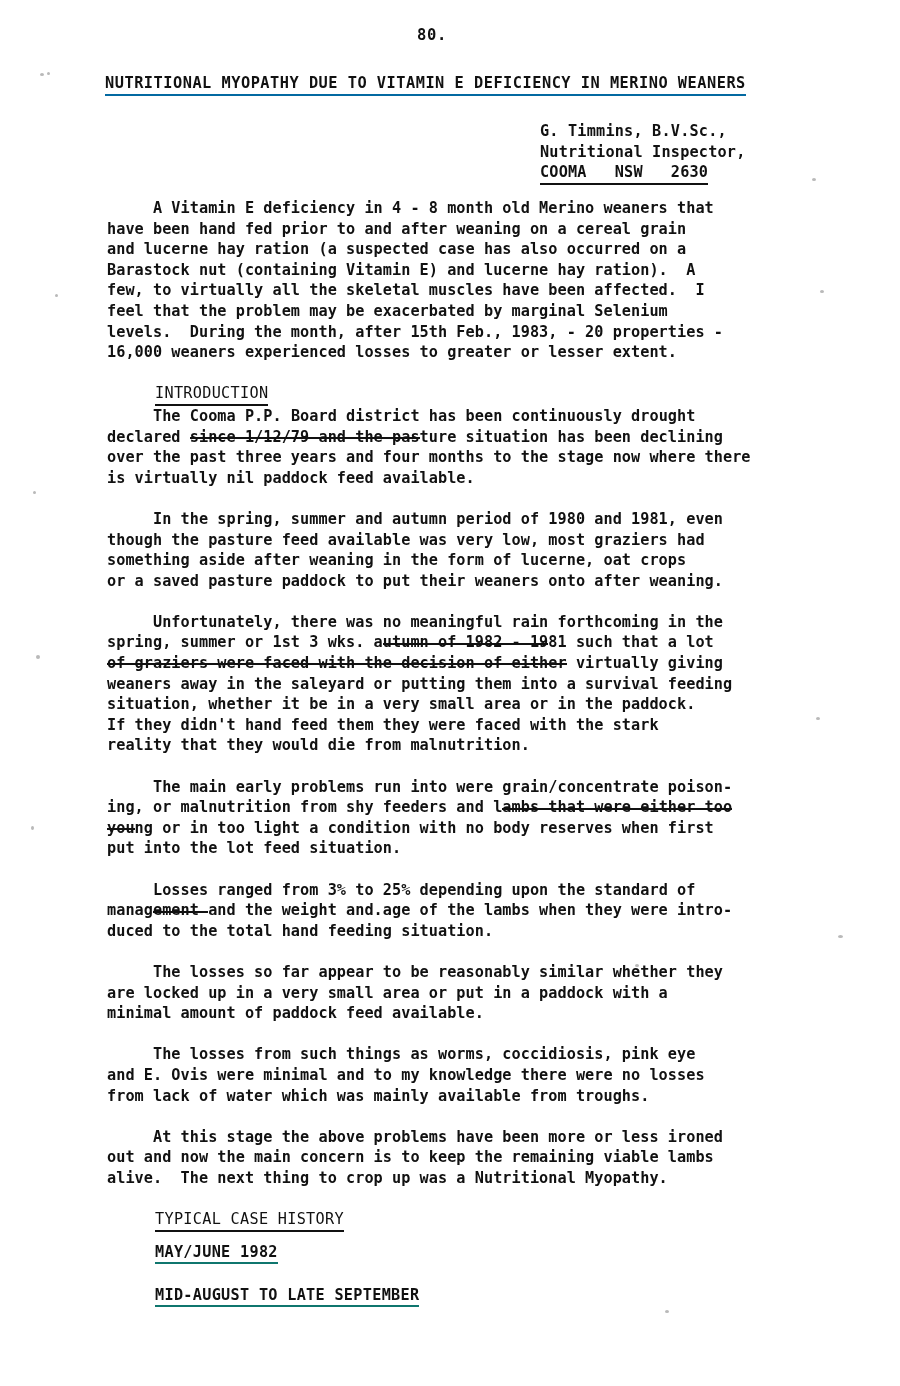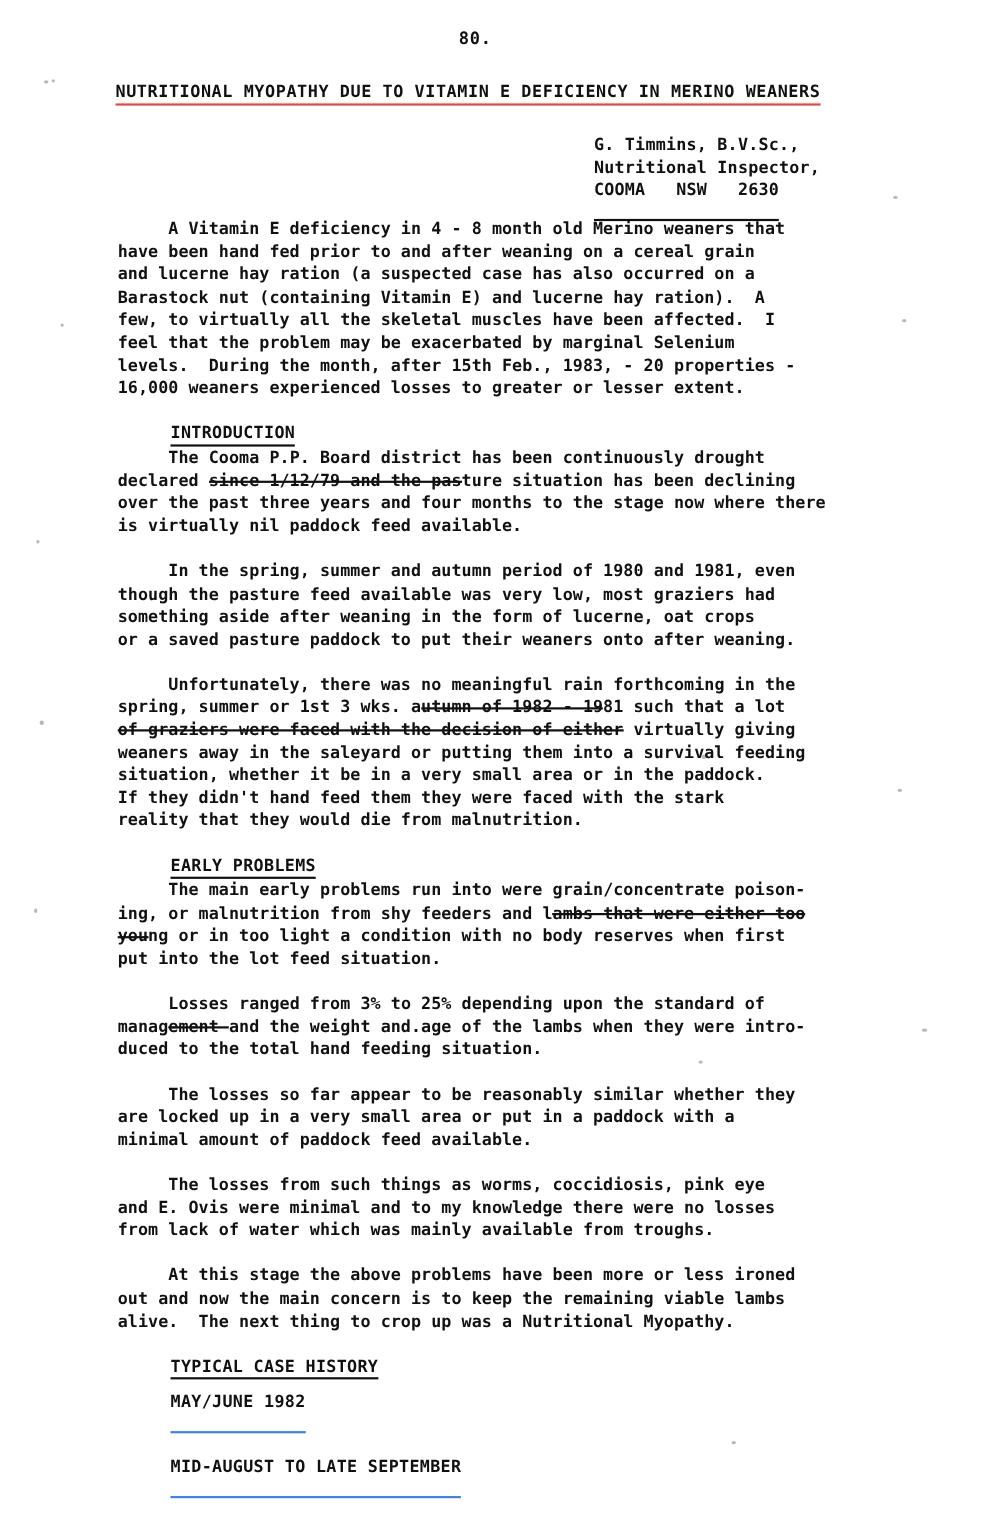--- a/index.html
+++ b/index.html
@@ -38,38 +38,38 @@
     font-weight: 700;
   }
   .doc-title {
     position: absolute;
     top: 74px;
     left: 105px;
     font-size: 15.3px;
     font-weight: 700;
     letter-spacing: 0.5px;
     white-space: nowrap;
-    border-bottom: 2px solid #ef4444;
+    border-bottom: 2px solid #0369a1;
     padding-bottom: 1px;
     line-height: 1.25;
   }
   .author-block {
     position: absolute;
     top: 121px;
     left: 540px;
     font-size: 15.2px;
     line-height: 20.5px;
     letter-spacing: 0.2px;
     white-space: pre;
     font-weight: 700;
   }
   .author-block .addr {
     display: inline-block;
     border-bottom: 2px solid #111;
-    padding-bottom: 16px;
+    padding-bottom: 0px;
   }
   .body-flow {
     position: absolute;
     top: 198px;
     left: 107px;
     width: 700px;
     font-size: 15.2px;
     line-height: 20.6px;
     letter-spacing: 0.05px;
     font-weight: 700;
@@ -81,41 +81,41 @@
   }
   .gap {
     height: 20.6px;
   }
   .gap-sm {
     height: 10px;
   }
   .heading {
     margin: 0;
     font-size: 15.2px;
-    font-weight: 700;
+    font-weight: 400;
     letter-spacing: 0.3px;
     padding-left: 48px;
     white-space: pre;
   }
   .heading span.u {
     border-bottom: 2px solid #111;
     padding-bottom: 0px;
     display: inline-block;
   }
   .subheading {
     margin: 0;
     font-size: 15.2px;
     font-weight: 700;
     letter-spacing: 0.3px;
     padding-left: 48px;
     white-space: pre;
   }
   .subheading span.u {
-    border-bottom: 2px solid #3b82f6;
-    padding-bottom: 16px;
+    border-bottom: 2px solid #0f766e;
+    padding-bottom: 0px;
     display: inline-block;
   }
   u, .u-inline {
     text-decoration: none;
     border-bottom: 2px solid #111;
     padding-bottom: 12px;
   }
   .frac {
     display: inline-block;
     font-size: 11px;
@@ -183,21 +183,20 @@
     <p class="para"><span>     Unfortunately, there was </span><span class="u-inline">no meaningful rain</span><span> forthcoming in the
 </span><span class="u-inline">spring, summer or 1st 3 wks. autumn of 1982 - 1981</span><span> such that a lot
 of graziers were faced with the decision of either virtually giving
 weaners away in the saleyard or putting them into a survival feeding
 situation, whether it be in a very small area or in the paddock.
 If they didn't hand feed them they were faced with the stark
 reality that they would die from malnutrition.</span></p>
 
     <div class="gap"></div>
 
-    <div class="heading"><span class="u">EARLY PROBLEMS</span></div>
 
     <p class="para"><span>     The main early problems run into were </span><span class="u-inline">grain/concentrate poison-
 ing</span><span>, or malnutrition from shy feeders and lambs that were either too
 young or in too light a condition with no body reserves when first
 put into the lot feed situation.</span></p>
 
     <div class="gap"></div>
 
     <p class="para">     <span class="u-inline">Losses</span><span> ranged from 3% to 25% depending upon the standard of
 management and the weight and.age of the lambs when they were intro-

